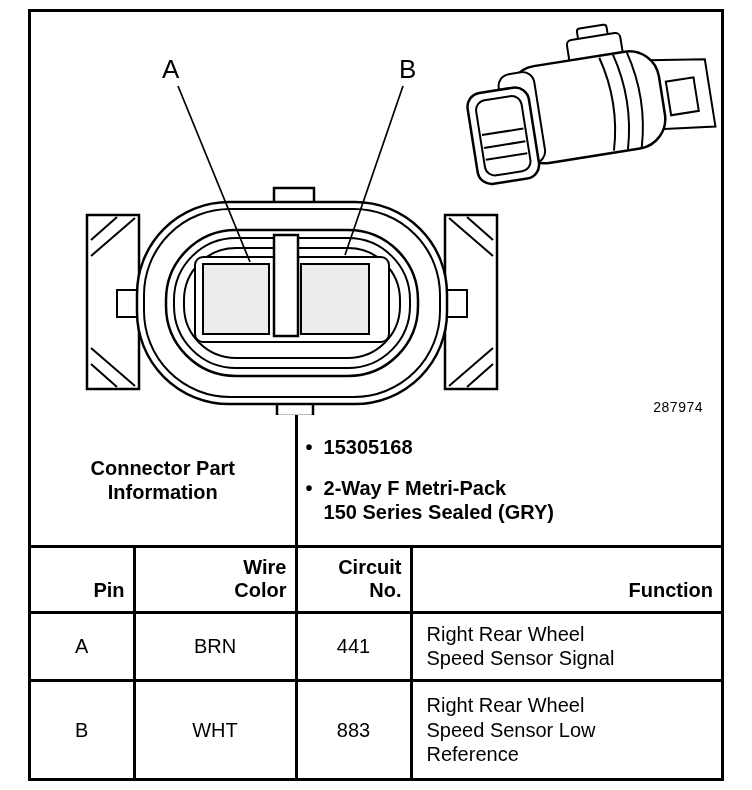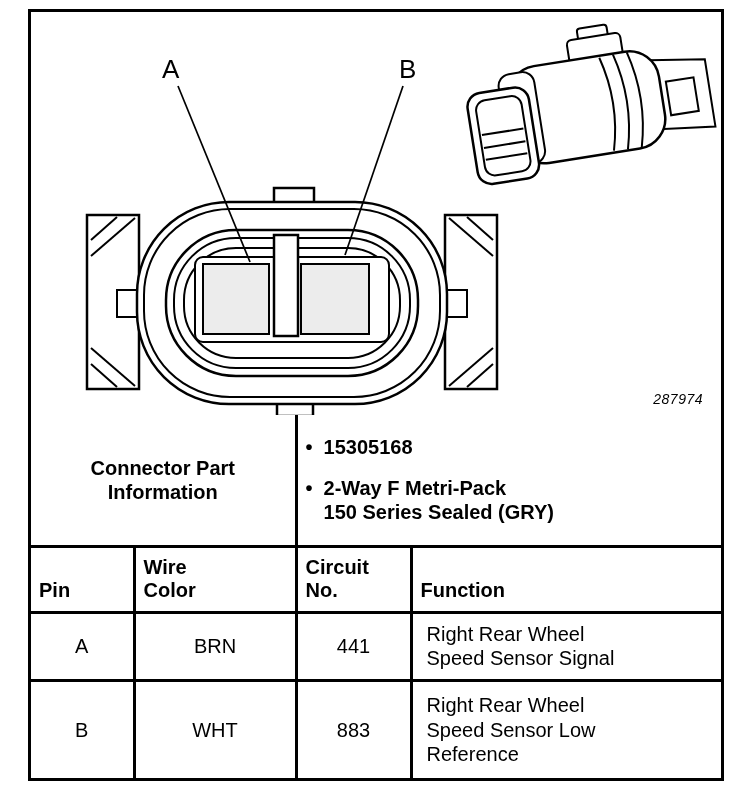--- a/index.html
+++ b/index.html
@@ -8,22 +8,22 @@
     font-family:"Liberation Sans", sans-serif;
   }
   .page{position:relative;width:752px;height:790px;background:#fff;}
   .frame{
     position:absolute;left:28px;right:28px;top:9px;bottom:9px;
     border:3px solid #000;display:flex;flex-direction:column;background:#fff;
   }
   .diagram{flex:1 1 auto;position:relative;overflow:hidden;background:#fff;}
   .diagram svg{position:absolute;left:0;top:0;}
   .fig-num{
-    position:absolute;right:18px;bottom:8px;
-    font-size:14px;letter-spacing:.5px;font-style:italic;
+    position:absolute;right:18px;bottom:0;
+    font-size:14px;letter-spacing:.5px;
   }
   table.info-table{
     border-collapse:collapse;table-layout:fixed;width:100%;
     flex:0 0 auto;
   }
   .info-table td,.info-table th{
     border:3px solid #000;padding:4px 8px;
     font-size:20px;line-height:1.22;vertical-align:middle;
   }
   .info-table td:first-child,.info-table th:first-child{border-left:none;}
@@ -35,21 +35,21 @@
   tr.row-a{height:68px;}
   tr.row-b{height:98px;}
   .cell-title{
     font-weight:bold;text-align:center;white-space:pre-line;vertical-align:middle;
   }
   .cell-details{font-weight:bold;text-align:left;padding-left:50px;}
   .bullet{display:flex;margin:16px 0;align-items:flex-start;}
   .bullet::before{content:"\2022";flex:0 0 auto;margin-right:11px;font-weight:bold;}
   .bullet span{white-space:pre-line;}
   .info-table th{
-    font-weight:bold;text-align:left;vertical-align:bottom;
+    font-weight:bold;text-align:right;vertical-align:bottom;
     padding-bottom:9px;white-space:pre-line;line-height:1.15;
   }
   td.cell-center{text-align:center;font-weight:normal;}
   td.cell-fn{
     text-align:left;font-weight:normal;white-space:pre-line;padding-left:14px;
   }
   text.pin-label{font-family:"Liberation Sans",sans-serif;font-size:26px;fill:#000;}
 </style>
 </head>
 <body>

